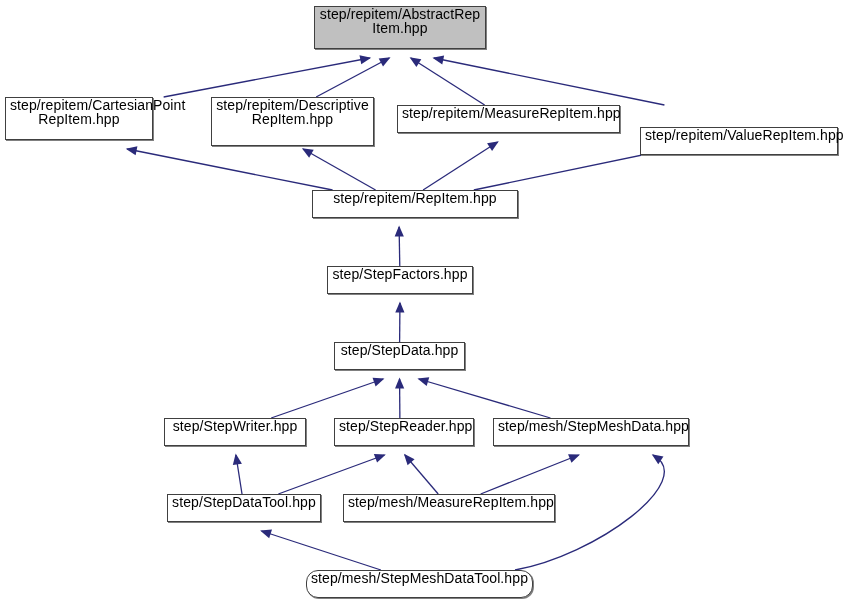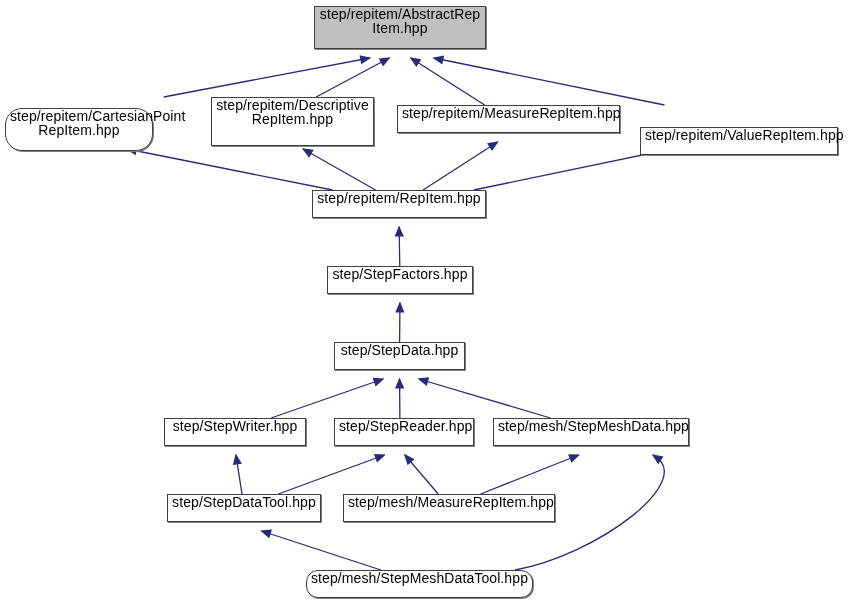--- a/index.html
+++ b/index.html
@@ -129,27 +129,27 @@
         <polygon points="260.1241906468723,530.534057408919 272.0089269975612,529.5785251621506 269.15114577226433,538.3234143248754" fill="#2a2a7a"></polygon>
       </g>
       <g>
         <path d="M 515 570 C 595 556 699 480 653 455" fill="none" stroke="#2a2a7a" stroke-width="1.3"></path>
         <polygon points="651.7585667006005,454.1580716401367 663.4443245331108,456.52515082764234 658.2804972592826,464.13927506395925" fill="#2a2a7a"></polygon>
       </g>
     </svg>
   <div id="node-layer">
       <div class="node root" style="left: 314px; top: 6px; width: 172px; height: 43px;"><span class="node-label">step/repitem/AbstractRep
 Item.hpp</span></div>
-      <div class="node" style="left: 5px; top: 108px; width: 148px; height: 43px; border-radius: 17px;"><span class="node-label">step/repitem/CartesianPoint
+      <div class="node" style="left: 5px; top: 97px; width: 148px; height: 43px;"><span class="node-label">step/repitem/CartesianPoint
 RepItem.hpp</span></div>
       <div class="node" style="left: 211px; top: 97px; width: 163px; height: 49px;"><span class="node-label">step/repitem/Descriptive
 RepItem.hpp</span></div>
       <div class="node" style="left: 397px; top: 105px; width: 223px; height: 28px;"><span class="node-label">step/repitem/MeasureRepItem.hpp</span></div>
       <div class="node" style="left: 640px; top: 105px; width: 198px; height: 28px; margin-top: 22px;"><span class="node-label">step/repitem/ValueRepItem.hpp</span></div>
-      <div class="node" style="left: 312px; top: 190px; width: 174px; height: 28px;"><span class="node-label">step/repitem/RepItem.hpp</span></div>
+      <div class="node" style="left: 312px; top: 190px; width: 206px; height: 28px;"><span class="node-label">step/repitem/RepItem.hpp</span></div>
       <div class="node" style="left: 327px; top: 266px; width: 146px; height: 28px;"><span class="node-label">step/StepFactors.hpp</span></div>
       <div class="node" style="left: 334px; top: 342px; width: 131px; height: 28px;"><span class="node-label">step/StepData.hpp</span></div>
       <div class="node" style="left: 164px; top: 418px; width: 142px; height: 28px;"><span class="node-label">step/StepWriter.hpp</span></div>
       <div class="node" style="left: 334px; top: 418px; width: 140px; height: 28px;"><span class="node-label">step/StepReader.hpp</span></div>
       <div class="node" style="left: 493px; top: 418px; width: 196px; height: 28px;"><span class="node-label">step/mesh/StepMeshData.hpp</span></div>
       <div class="node" style="left: 167px; top: 494px; width: 154px; height: 28px;"><span class="node-label">step/StepDataTool.hpp</span></div>
       <div class="node" style="left: 343px; top: 494px; width: 212px; height: 28px;"><span class="node-label">step/mesh/MeasureRepItem.hpp</span></div>
       <div class="node" style="left: 306px; top: 570px; width: 227px; height: 28px; border-radius: 12px;"><span class="node-label">step/mesh/StepMeshDataTool.hpp</span></div>
     </div>
 </div>

